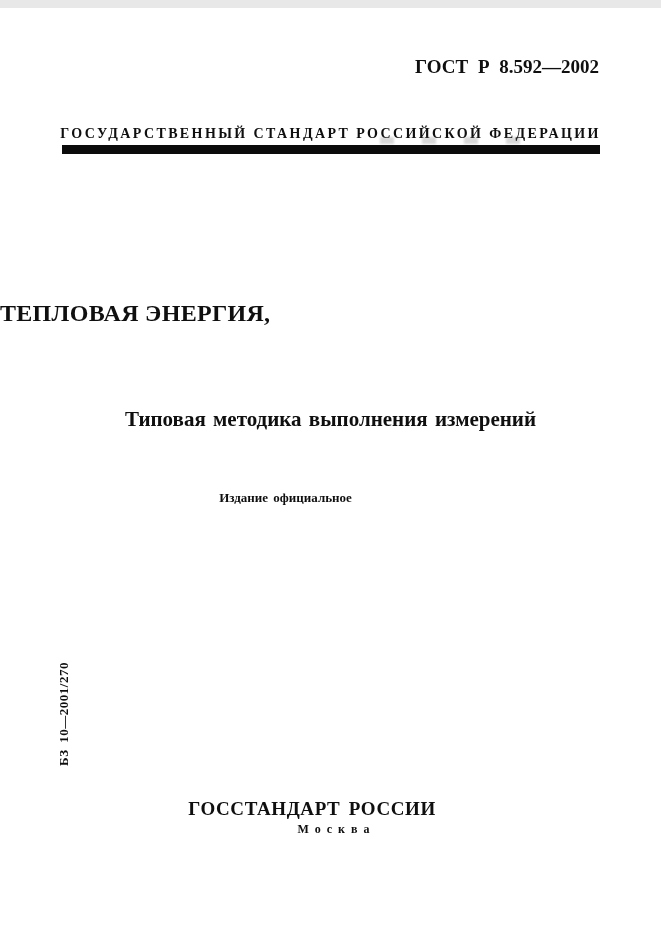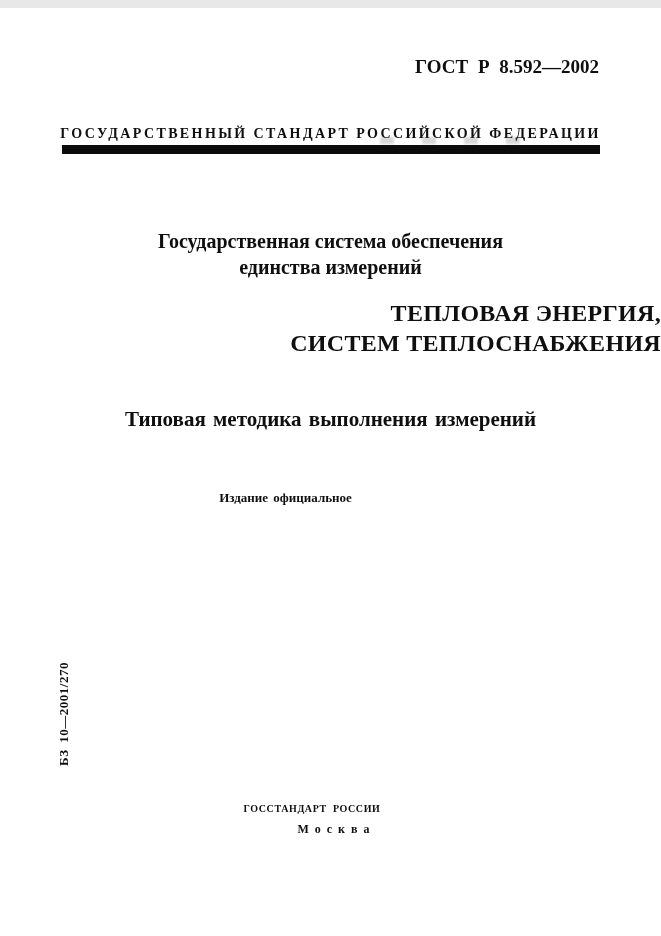--- a/index.html
+++ b/index.html
@@ -64,21 +64,21 @@
     text-align: center;
     font-size: 20px;
     font-weight: bold;
     line-height: 26px;
   }
   .main-title {
     position: absolute;
     top: 290px;
     left: 0;
     width: 661px;
-    text-align: right;
+    text-align: left;
     font-size: 24px;
     font-weight: bold;
     line-height: 30px;
     letter-spacing: 0.3px;
   }
   .subtitle {
     position: absolute;
     top: 399px;
     left: 0;
     width: 661px;
@@ -110,21 +110,21 @@
     white-space: nowrap;
     letter-spacing: 0.5px;
     word-spacing: 3px;
   }
   .publisher {
     position: absolute;
     top: 793px;
     left: 0;
     width: 624px;
     text-align: center;
-    font-size: 10px;
+    font-size: 19px;
     font-weight: bold;
     line-height: 16px;
     letter-spacing: 0.6px;
     word-spacing: 3px;
   }
   .city {
     position: absolute;
     top: 813px;
     left: 6px; 
     width: 661px;
@@ -141,28 +141,23 @@
 <div class="page">
 
   <div class="doc-code">ГОСТ Р 8.592—2002</div>
 
   <div class="header-title">ГОСУДАРСТВЕННЫЙ СТАНДАРТ РОССИЙСКОЙ ФЕДЕРАЦИИ</div>
 
   <div class="header-rule"></div>
 
   <div class="scan-artifact"></div>
 
-  <div class="system-title">
-    <div>Государственная система обеспечения</div>
-    <div>единства измерений</div>
-  </div>
 
   <div class="main-title">
     <div>ТЕПЛОВАЯ ЭНЕРГИЯ,</div>
-    <div>СИСТЕМ ТЕПЛОСНАБЖЕНИЯ</div>
   </div>
 
   <div class="subtitle">Типовая методика выполнения измерений</div>
 
   <div class="edition-note">Издание официальное</div>
 
   <div class="side-code">БЗ 10—2001/270</div>
 
   <div class="publisher">ГОССТАНДАРТ РОССИИ</div>
 

